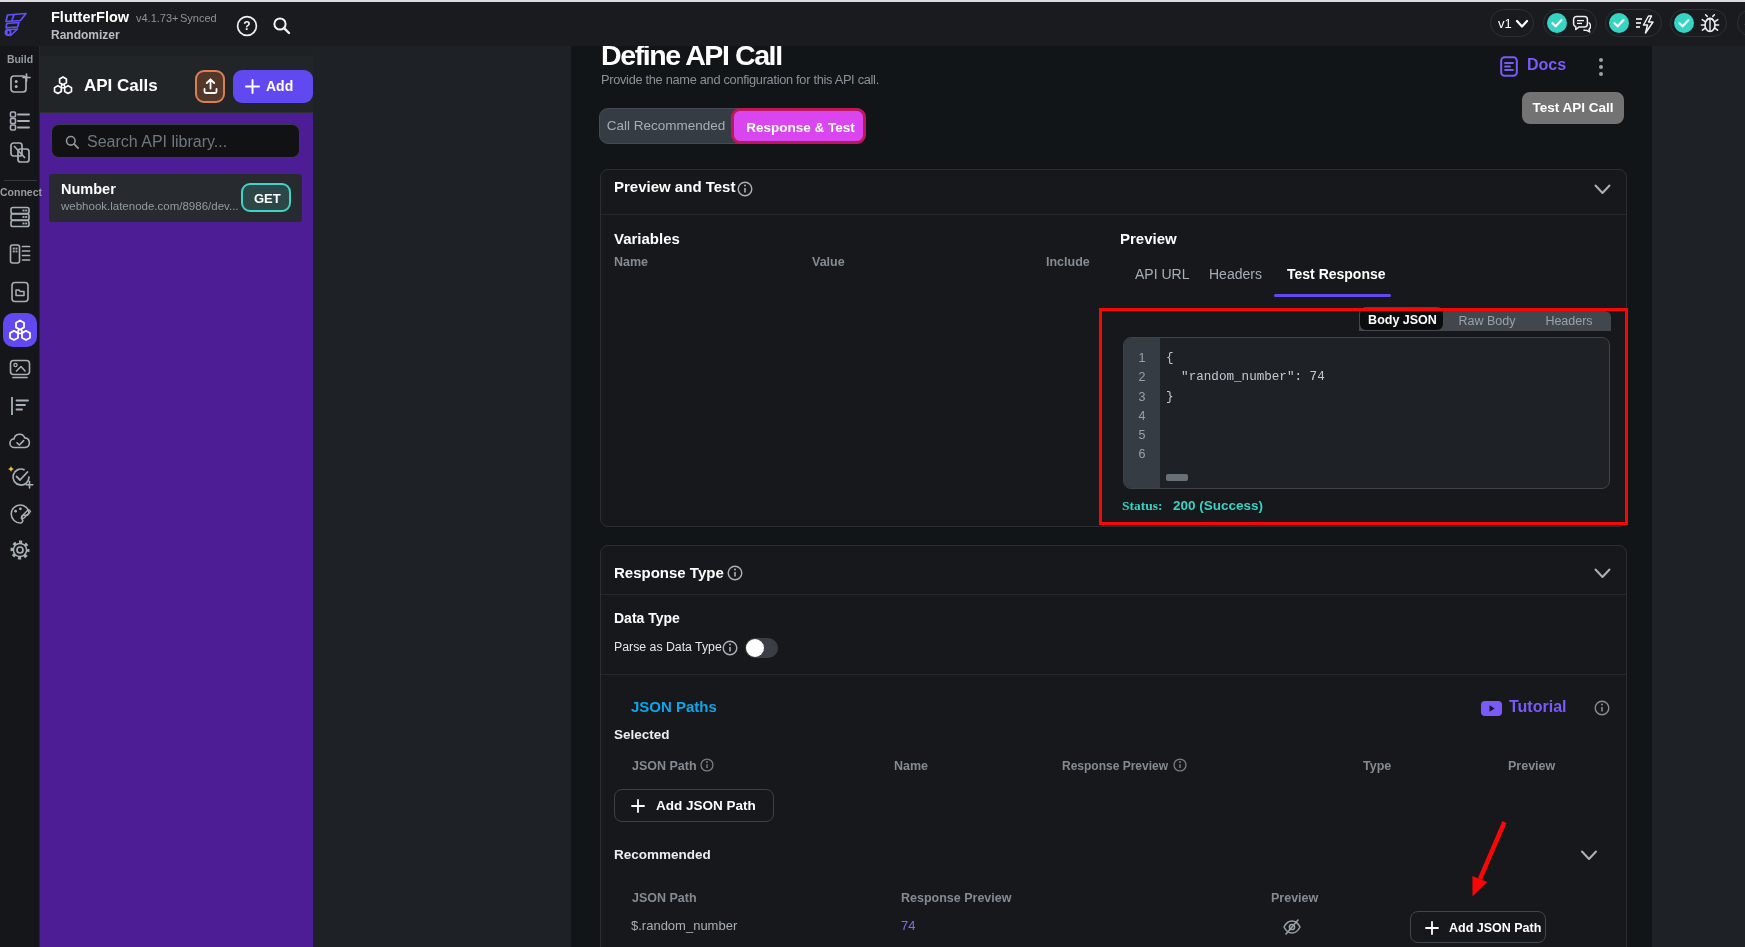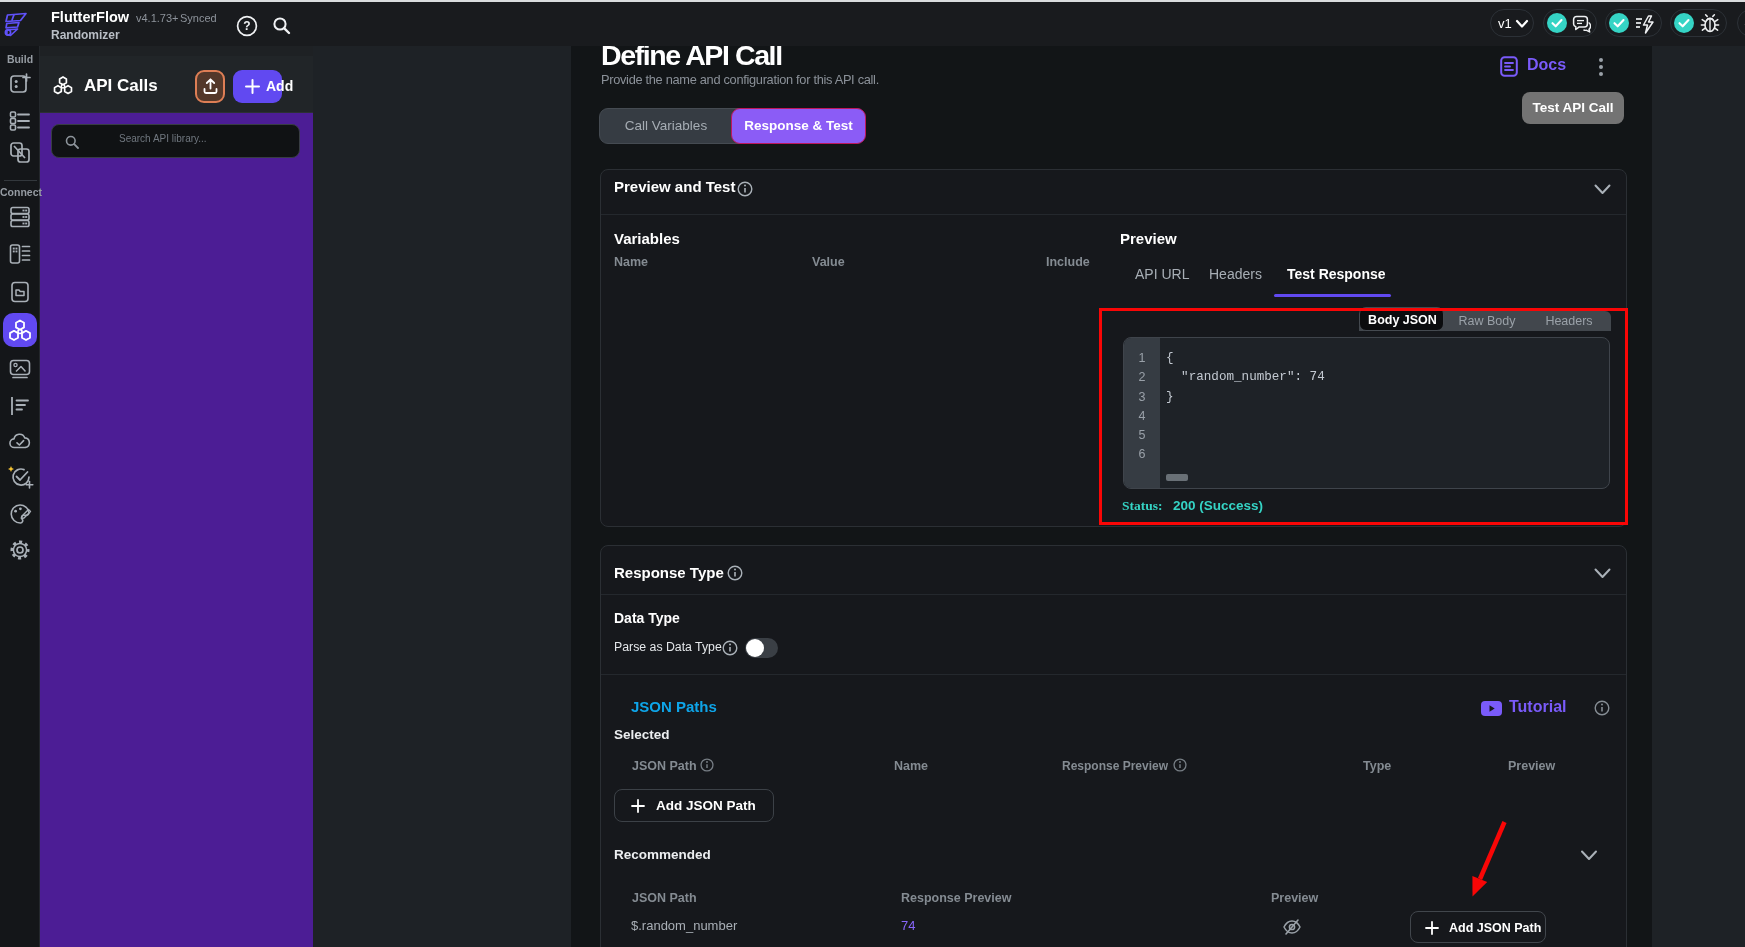--- a/index.html
+++ b/index.html
@@ -27,42 +27,49 @@
       </g>
       <circle cx="13" cy="14.5" r="2" fill="none" stroke="#fff" stroke-width="1.8"></circle>
     </svg>
     <div class="abs b" style="left:44px; top:20px; font-size:17px; color:#fff;">API Calls</div>
     <div class="abs" style="left:155px; top:14px; width:30px; height:33px; background:#53382a; border:2px solid #dd7e55; border-radius:9px;">
       <svg class="abs" style="left:6px; top:6px;" width="15" height="16" viewBox="0 0 15 16">
         <path d="M7.5 10.5 V1.5 M3.8 5 L7.5 1.3 L11.2 5" fill="none" stroke="#fff" stroke-width="1.8" stroke-linecap="round" stroke-linejoin="round"></path>
         <path d="M1.5 11 v2.5 a1.5 1.5 0 0 0 1.5 1.5 h9 a1.5 1.5 0 0 0 1.5 -1.5 V11" fill="none" stroke="#fff" stroke-width="1.8" stroke-linecap="round"></path>
       </svg>
     </div>
-    <div class="abs" style="left:193px; top:14px; width:49px; height:33px; background:#6149f1; border-radius:9px;">
+    <div class="abs" style="left:193px; top:14px; width:80px; height:33px; background:#6149f1; border-radius:9px;">
       <svg class="abs" style="left:12px; top:9px;" width="15" height="15" viewBox="0 0 15 15">
           <path d="M7.5 1 V14 M1 7.5 H14" stroke="#fff" stroke-width="2" stroke-linecap="round"></path>
         </svg>
       <span class="abs b" style="left:33px; top:8px; font-size:14px; color:#fff;">Add</span>
     </div>
     <div class="abs" style="left:11px; top:68px; width:249px; height:34px; background:#101214; border:1px solid #383d43; border-radius:8px;">
       <svg class="abs" style="left:13px; top:10px;" width="14" height="14" viewBox="0 0 14 14">
         <circle cx="5.8" cy="5.8" r="4.3" fill="none" stroke="#8d949b" stroke-width="1.6"></circle>
         <line x1="9.2" y1="9.2" x2="13" y2="13" stroke="#8d949b" stroke-width="1.8" stroke-linecap="round"></line>
       </svg>
-      <span class="abs" style="left:35px; top:8px; font-size:10px; color:#70777f;margin-left:32px;">Search API library...</span>
+      <span class="abs" style="left:35px; top:8px; font-size:16px; color:#70777f;">Search API library...</span>
+    </div>
+    <div class="abs" style="left:9px; top:118px; width:253px; height:48px; background:#272b30; border-radius:3px;">
+      <div class="abs b" style="left:12px; top:7px; font-size:14.5px; color:#fff;">Number</div>
+      <div class="abs" style="left:12px; top:26px; font-size:11.5px; color:#949aa1;">webhook.latenode.com/8986/dev...</div>
+      <div class="abs" style="left:192px; top:9px; width:50px; height:29px; border:2px solid #3fd4c6; border-radius:9px; background:#2d4749;">
+        <span class="abs b" style="left:11px; top:6px; font-size:13px; color:#fff;">GET</span>
+      </div>
     </div>
   </div>
   <div class="abs" id="canvas" style="left:313px; top:46px; width:258px; height:901px; background:#1e2226;"></div>
   <div class="abs" id="main" style="left:571px; top:46px; width:1081px; height:901px; background:#121517; overflow:hidden;">
     <div class="abs b" style="left:30px; top:-7.5px; font-size:28.5px; color:#fff; letter-spacing:-1.4px;">Define API Call</div>
     <div class="abs" style="left:30px; top:26px; font-size:12.8px; color:#8b9199; letter-spacing:-0.3px;">Provide the name and configuration for this API call.</div>
 
     <div class="abs" style="left:28px; top:62px; width:266px; height:36px; background:#363c43; border:1px solid #454b52; border-radius:9px;">
-      <span class="abs" style="left:0; top:9px; width:132px; text-align:center; font-size:13.5px; color:#a6adb4;">Call Variables</span>
-      <div class="abs" style="left:131px; top:-1px; width:135px; height:36px; background:#8b5cf6; border:1px solid #be185d; border-radius:9px;">
+      <span class="abs" style="left:0; top:9px; width:132px; text-align:center; font-size:13.5px; color:#a6adb4;">Call Recommended</span>
+      <div class="abs" style="left:131px; top:-1px; width:135px; height:36px; background:#d946ef; border:3px solid #be185d; border-radius:9px;">
         <span class="abs b" style="left:0; top:9px; width:133px; text-align:center; font-size:13.5px; color:#fff;">Response &amp; Test</span>
       </div>
     </div>
 
     <svg class="abs" style="left:929px; top:10px;" width="18" height="21" viewBox="0 0 18 21">
       <rect x="1.2" y="1.2" width="15.6" height="18.6" rx="3.4" fill="none" stroke="#7a5bfa" stroke-width="2"></rect>
       <g stroke="#7a5bfa" stroke-width="1.8" stroke-linecap="round">
           <line x1="5" y1="7" x2="13" y2="7"></line>
           <line x1="5" y1="10.5" x2="10" y2="10.5"></line>
           <line x1="5" y1="14" x2="13" y2="14"></line>

